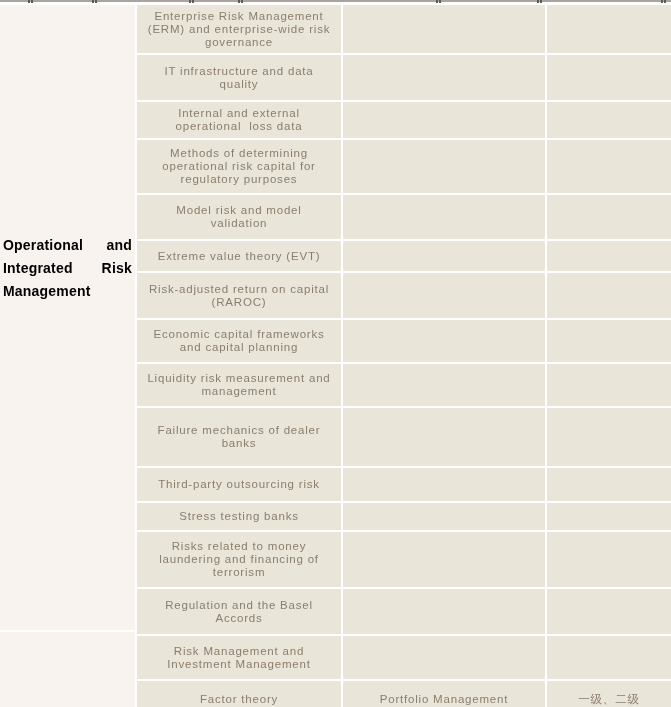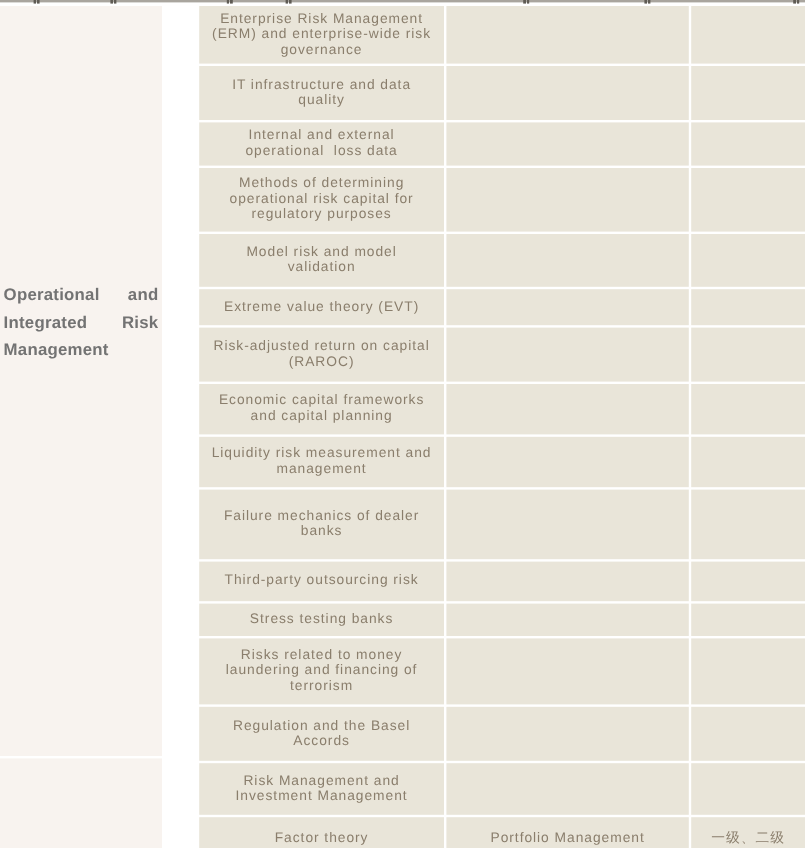--- a/index.html
+++ b/index.html
@@ -26,37 +26,37 @@
   .col-left { width: 135px; margin-right: 2px; display: flex; flex-direction: column; }
   .left-cell { background: #f8f3ef; }
   .left-cell.section-1 {
     height: 625px; margin-bottom: 2px;
     display: flex; align-items: center;
   }
   .left-cell.section-2 { flex: 1; }
   .section-title {
     width: 100%; padding: 0 3px; box-sizing: border-box;
     margin-top: -98px;
-    color: #737373; font-weight: bold; font-size: 14px;
+    color: #000000; font-weight: bold; font-size: 14px;
     letter-spacing: 0.2px; line-height: 23px;
   }
   .jline { text-align: justify; text-align-last: justify; }
   .jline.last { text-align-last: left; }
 
   
   .col-right { flex: 1; }
   .row { display: flex; column-gap: 2px; margin-bottom: 2px; }
   .cell {
     background: #e9e5d9;
     display: flex; align-items: center; justify-content: center;
     text-align: center; white-space: pre-wrap;
     color: #8a7e6c; font-size: 11.5px; line-height: 13px; letter-spacing: 0.8px;
     padding: 0 2px; box-sizing: border-box;
   }
-  .c2 { width: 204px; margin-left: 29px; }
+  .c2 { width: 204px; }
   .c3 { width: 202px; }
   .c4 { flex: 1; }
 
   .r1 .cell { height: 48px; } .r2 .cell { height: 45px; } .r3 .cell { height: 36px; }
   .r4 .cell { height: 53px; } .r5 .cell { height: 44px; } .r6 .cell { height: 30px; }
   .r7 .cell { height: 45px; } .r8 .cell { height: 42px; } .r9 .cell { height: 42px; }
   .r10 .cell { height: 58px; } .r11 .cell { height: 27px; } .r12 .cell { height: 33px; }
   .r13 .cell { height: 55px; } .r14 .cell { height: 45px; } .r15 .cell { height: 43px; }
   .r16 .cell { height: 36px; }
 </style>

